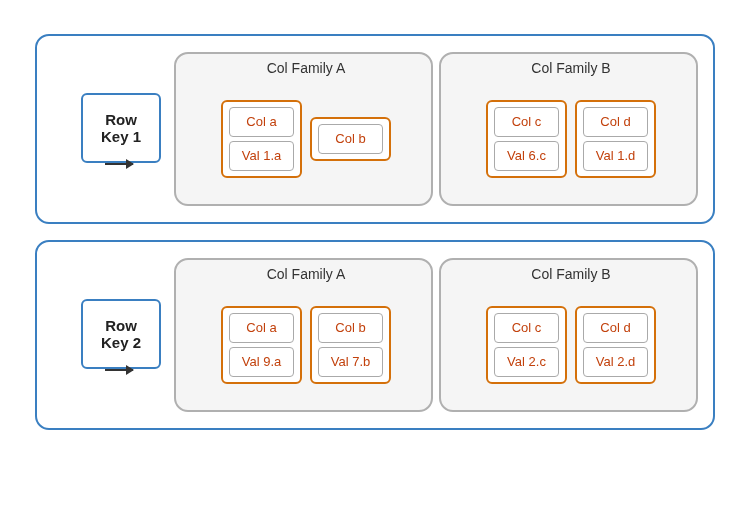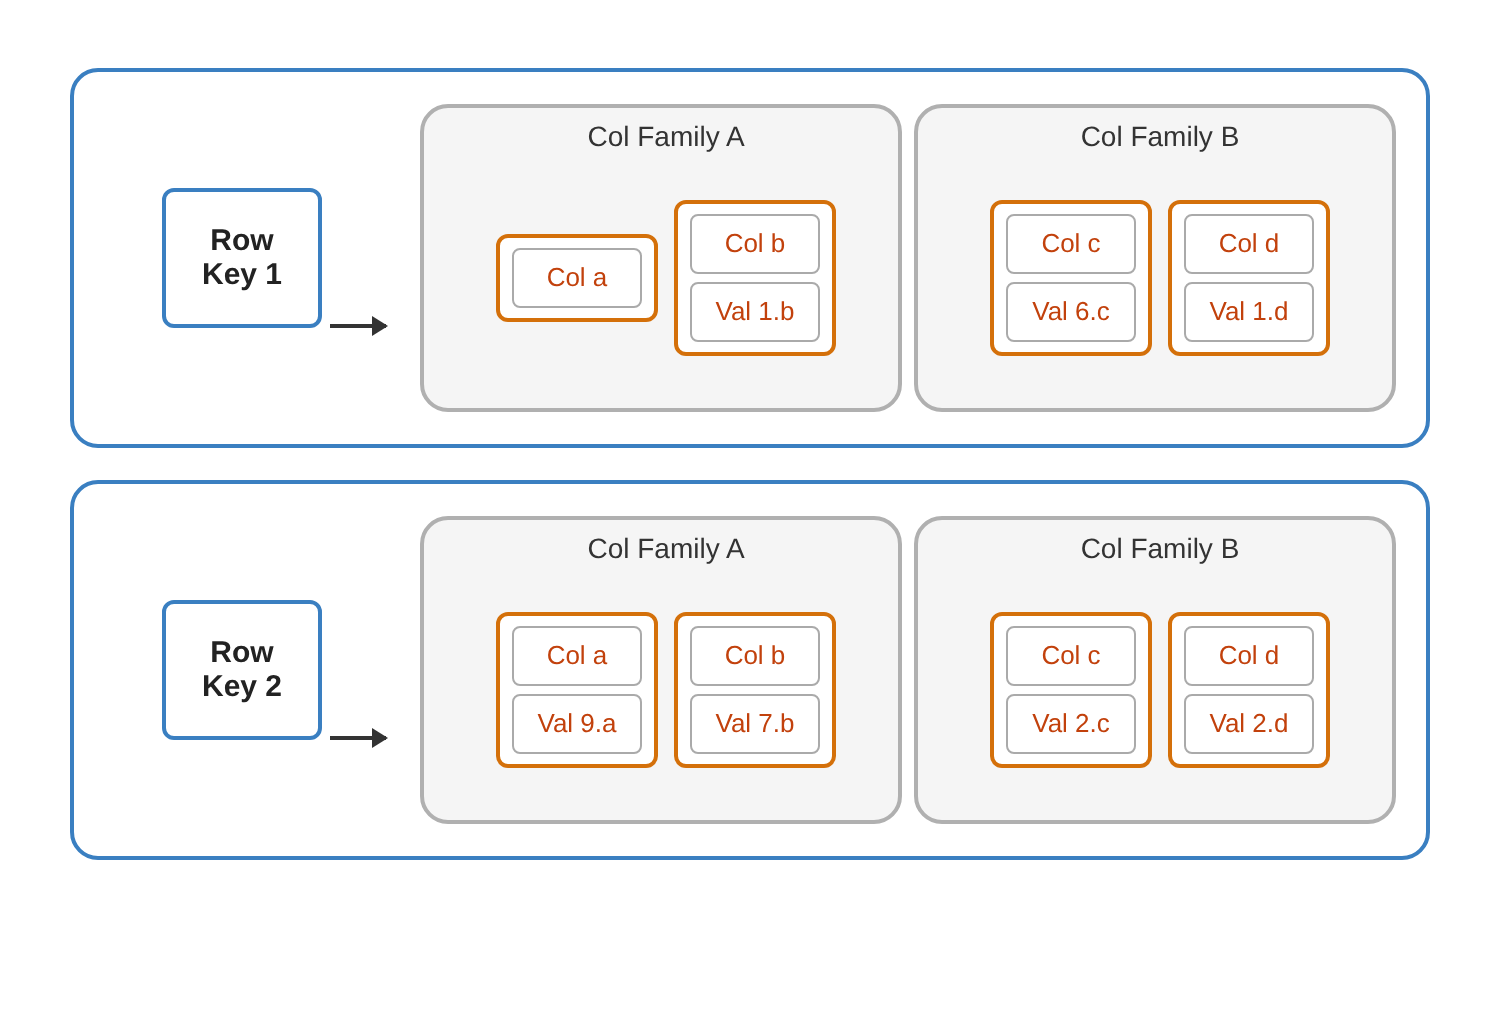--- a/index.html
+++ b/index.html
@@ -136,22 +136,22 @@
       display: flex;
       flex-direction: row;
       justify-content: center;
       gap: 8px;
       flex: 1;
       align-items: center;
     }
 
     .row-key-area {
       display: flex;
-      flex-direction: row;
-      align-items: flex-end;
+      flex-direction: column;
+      align-items: center;
       flex-shrink: 0;
       margin-right: 6px;
       padding-left: 32px;
     }
   </style>
 </head>
 <body>
 
 <div class="diagram" id="diagram-root">
 <div class="row-container">
@@ -161,24 +161,24 @@
         <div class="arrow">
           <div class="arrow-line"></div>
         </div>
       </div>
       <div class="families-area">
         <div class="family-big">
           <div class="family-big-label">Col Family A</div>
           <div class="family-big-cols">
             <div class="col-group">
               <div class="cell">Col a</div>
+              <div class="cell">Val 1.a</div>
             </div>
             <div class="col-group">
               <div class="cell">Col b</div>
-              <div class="cell">Val 1.b</div>
             </div>
           </div>
         </div>
         <div class="family-big">
           <div class="family-big-label">Col Family B</div>
           <div class="family-big-cols">
             <div class="col-group">
               <div class="cell">Col c</div>
               <div class="cell">Val 6.c</div>
             </div>

